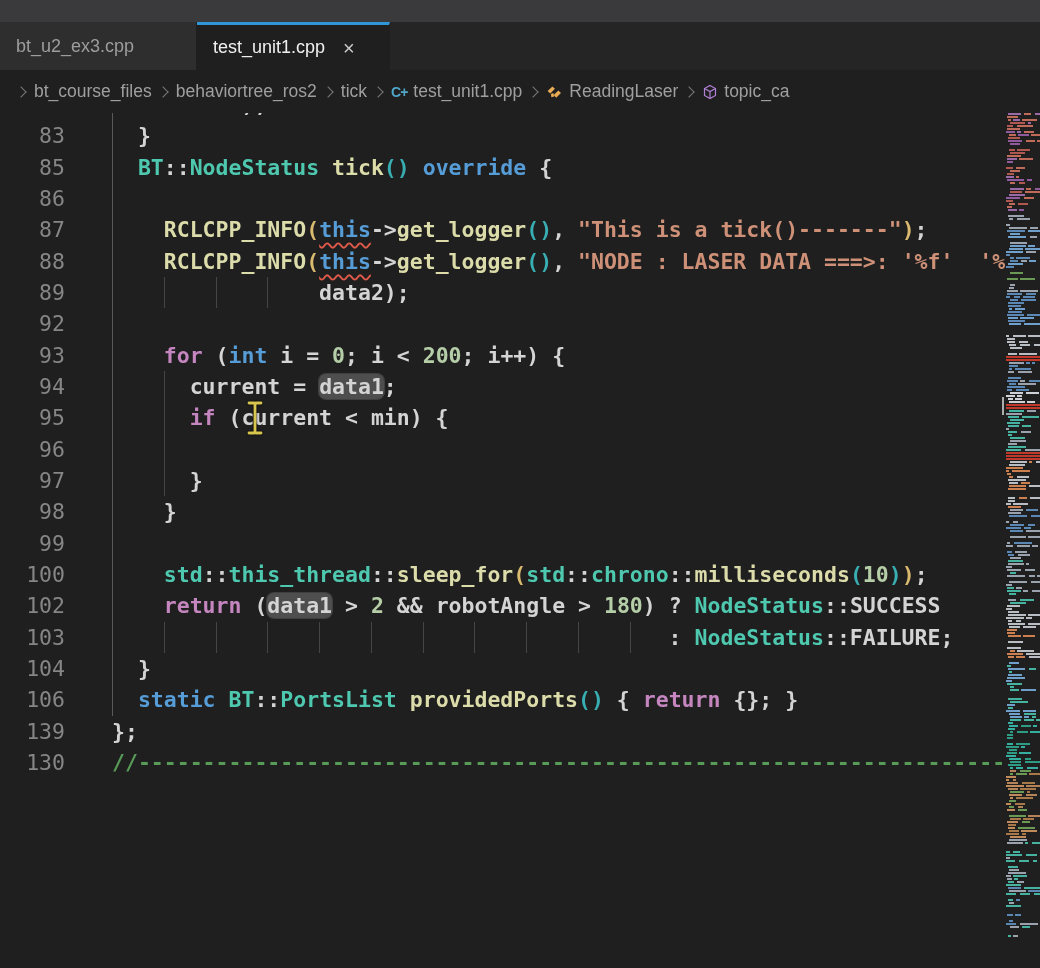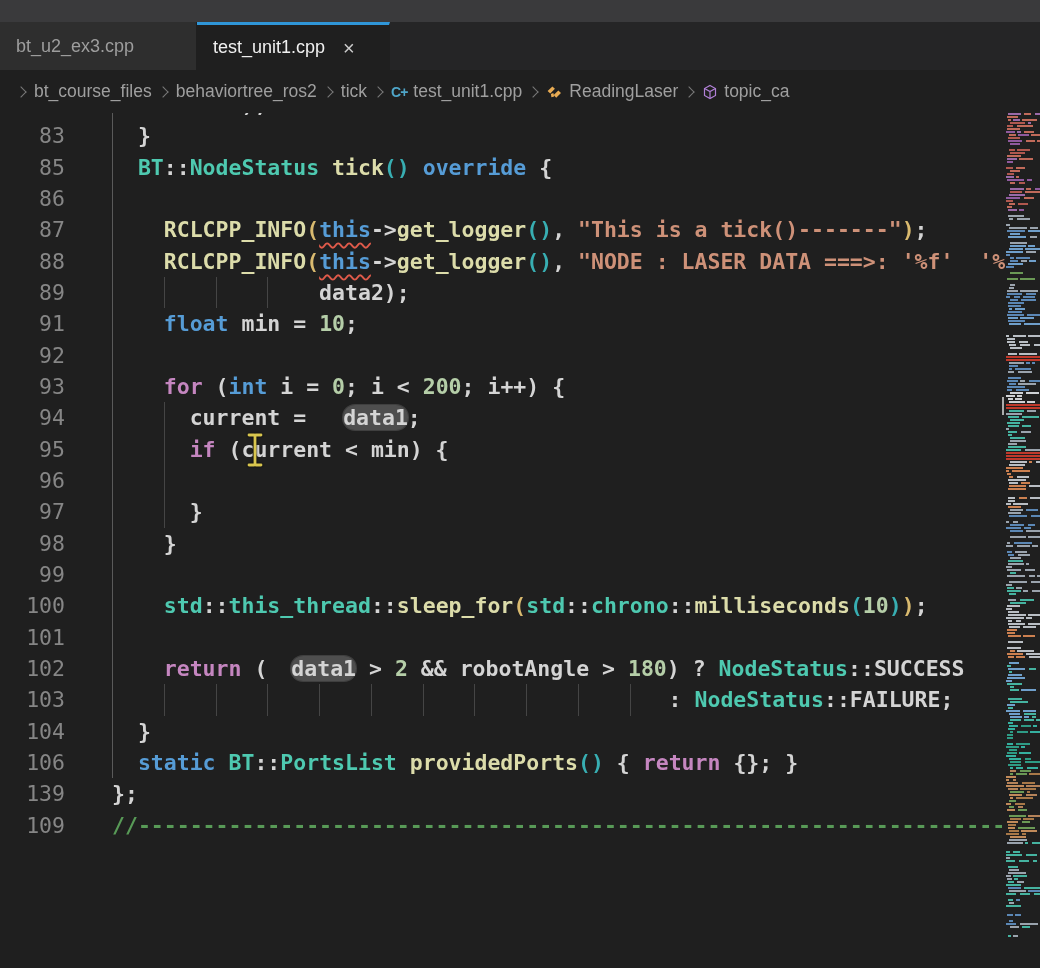--- a/index.html
+++ b/index.html
@@ -44,22 +44,22 @@
   .fn  { color:#dcdcaa; }
   .str { color:#ce9178; }
   .num { color:#b5cea8; }
   .cmt { color:#589a57; }
   .pun { color:#d4d4d4; }
   .br1 { color:#d9ba6f; }
   .br2 { color:#38aeb2; }
   .sq  { text-decoration-line:underline; text-decoration-style:wavy;
          text-decoration-color:#e05a4a; text-decoration-thickness:1.5px;
          text-underline-offset:5px; }
-  .hlt { color:#d4d4d4; background:rgba(135,135,135,0.45); border-radius:12px;
-         box-shadow:0 0 0 1px rgba(160,160,160,0.25);margin-left:24px; }
+  .hlt { color:#d4d4d4; background:rgba(135,135,135,0.45); border-radius:7px;
+         box-shadow:0 0 0 1px rgba(160,160,160,0.25); }
 
   .ibeam { position:absolute; top:-3px; z-index:4;
            filter:drop-shadow(0 0 1px rgba(0,0,0,0.9)); }
 
   .minimap { position:absolute; top:43px; right:0; width:34px; height:855px;
              background:#1f1f1f; z-index:6; overflow:hidden; }
   .mm-dash { position:absolute; left:1002px; top:327px; width:2px; height:18px;
              background:rgba(220,220,220,0.75); z-index:7; }
 </style>
 </head>
@@ -114,41 +114,39 @@
 
 <div class="editor">
   <div class="code" id="code">
       <div class="cline"><span class="ln">82</span><span class="guide g0" style="left:calc(112px + 0ch)"></span><span class="ct"><span class="sp">      </span><span class="str">"%f"</span><span class="pun">);</span></span></div>
       <div class="cline"><span class="ln">83</span><span class="guide g0" style="left:calc(112px + 0ch)"></span><span class="ct"><span class="sp">  </span><span class="pun">}</span></span></div>
       <div class="cline"><span class="ln">85</span><span class="guide g0" style="left:calc(112px + 0ch)"></span><span class="ct"><span class="sp">  </span><span class="typ">BT</span><span class="pun">::</span><span class="typ">NodeStatus</span><span class="sp"> </span><span class="fn">tick</span><span class="br2">()</span><span class="sp"> </span><span class="kw">override</span><span class="sp"> </span><span class="pun">{</span></span></div>
       <div class="cline"><span class="ln">86</span><span class="guide g0" style="left:calc(112px + 0ch)"></span><span class="ct"></span></div>
       <div class="cline"><span class="ln">87</span><span class="guide g0" style="left:calc(112px + 0ch)"></span><span class="ct"><span class="sp">    </span><span class="fn">RCLCPP_INFO</span><span class="br1">(</span><span class="kw sq">this</span><span class="pun">-&gt;</span><span class="fn">get_logger</span><span class="br2">()</span><span class="pun">, </span><span class="str">"This is a tick()-------"</span><span class="br1">)</span><span class="pun">;</span></span></div>
       <div class="cline"><span class="ln">88</span><span class="guide g0" style="left:calc(112px + 0ch)"></span><span class="ct"><span class="sp">    </span><span class="fn">RCLCPP_INFO</span><span class="br1">(</span><span class="kw sq">this</span><span class="pun">-&gt;</span><span class="fn">get_logger</span><span class="br2">()</span><span class="pun">, </span><span class="str">"NODE : LASER DATA ===&gt;: '%f'  '%f'</span></span></div>
       <div class="cline"><span class="ln">89</span><span class="guide g0" style="left:calc(112px + 0ch)"></span><span class="guide" style="left:calc(112px + 4ch)"></span><span class="guide" style="left:calc(112px + 8ch)"></span><span class="guide" style="left:calc(112px + 12ch)"></span><span class="ct"><span class="sp">                </span><span class="pun">data2);</span></span></div>
-      <div class="cline"><span class="ln">91</span><span class="guide g0" style="left:calc(112px + 0ch)"></span><span class="ct"><span class="sp">    </span><span class="kw">float</span><span class="sp"> </span><span class="pun">min = </span><span class="num">10</span><span class="pun">;</span></span></div>
       <div class="cline"><span class="ln">92</span><span class="guide g0" style="left:calc(112px + 0ch)"></span></div>
       <div class="cline"><span class="ln">93</span><span class="guide g0" style="left:calc(112px + 0ch)"></span><span class="ct"><span class="sp">    </span><span class="ctl">for</span><span class="pun"> (</span><span class="kw">int</span><span class="pun"> i = </span><span class="num">0</span><span class="pun">; i &lt; </span><span class="num">200</span><span class="pun">; i++) {</span></span></div>
       <div class="cline"><span class="ln">94</span><span class="guide g0" style="left:calc(112px + 0ch)"></span><span class="guide" style="left:calc(112px + 4ch)"></span><span class="ct"><span class="sp">      </span><span class="pun">current = </span><span class="hlt">data1</span><span class="pun">;</span></span></div>
       <div class="cline"><span class="ln">95</span><span class="guide g0" style="left:calc(112px + 0ch)"></span><span class="guide" style="left:calc(112px + 4ch)"></span><span class="ct"><span class="sp">      </span><span class="ctl">if</span><span class="pun"> (current &lt; min) {</span></span><svg class="ibeam" width="20" height="38" viewBox="0 0 20 38" style="left:calc(112px + 10.3ch)">
           <g stroke="#d9c64e" stroke-width="2.8" fill="none" stroke-linecap="round">
             <path d="M4 4h5.2M10.8 4H16M10 4.5v29M4 34h5.2M10.8 34H16"></path>
           </g>
         </svg></div>
       <div class="cline"><span class="ln">96</span><span class="guide g0" style="left:calc(112px + 0ch)"></span><span class="guide" style="left:calc(112px + 4ch)"></span><span class="ct"><span class="sp">        </span></span></div>
       <div class="cline"><span class="ln">97</span><span class="guide g0" style="left:calc(112px + 0ch)"></span><span class="guide" style="left:calc(112px + 4ch)"></span><span class="ct"><span class="sp">      </span><span class="pun">}</span></span></div>
       <div class="cline"><span class="ln">98</span><span class="guide g0" style="left:calc(112px + 0ch)"></span><span class="ct"><span class="sp">    </span><span class="pun">}</span></span></div>
       <div class="cline"><span class="ln">99</span><span class="guide g0" style="left:calc(112px + 0ch)"></span><span class="ct"></span></div>
       <div class="cline"><span class="ln">100</span><span class="guide g0" style="left:calc(112px + 0ch)"></span><span class="ct"><span class="sp">    </span><span class="typ">std</span><span class="pun">::</span><span class="typ">this_thread</span><span class="pun">::</span><span class="fn">sleep_for</span><span class="br1">(</span><span class="typ">std</span><span class="pun">::</span><span class="typ">chrono</span><span class="pun">::</span><span class="fn">milliseconds</span><span class="br2">(</span><span class="num">10</span><span class="br2">)</span><span class="br1">)</span><span class="pun">;</span></span></div>
-      <div class="cline"><span class="ln">101</span><span class="guide g0" style="left:calc(112px + 0ch)"></span><span class="ct"></span></div>
       <div class="cline"><span class="ln">102</span><span class="guide g0" style="left:calc(112px + 0ch)"></span><span class="ct"><span class="sp">    </span><span class="ctl">return</span><span class="pun"> (</span><span class="hlt">data1</span><span class="pun"> &gt; </span><span class="num">2</span><span class="pun"> &amp;&amp; robotAngle &gt; </span><span class="num">180</span><span class="pun">) ? </span><span class="typ">NodeStatus</span><span class="pun">::SUCCESS</span></span></div>
       <div class="cline"><span class="ln">103</span><span class="guide g0" style="left:calc(112px + 0ch)"></span><span class="guide" style="left:calc(112px + 4ch)"></span><span class="guide" style="left:calc(112px + 8ch)"></span><span class="guide" style="left:calc(112px + 12ch)"></span><span class="guide" style="left:calc(112px + 16ch)"></span><span class="guide" style="left:calc(112px + 20ch)"></span><span class="guide" style="left:calc(112px + 24ch)"></span><span class="guide" style="left:calc(112px + 28ch)"></span><span class="guide" style="left:calc(112px + 32ch)"></span><span class="guide" style="left:calc(112px + 36ch)"></span><span class="guide" style="left:calc(112px + 40ch)"></span><span class="ct"><span class="sp">                                           </span><span class="pun">: </span><span class="typ">NodeStatus</span><span class="pun">::FAILURE;</span></span></div>
       <div class="cline"><span class="ln">104</span><span class="guide g0" style="left:calc(112px + 0ch)"></span><span class="ct"><span class="sp">  </span><span class="pun">}</span></span></div>
       <div class="cline"><span class="ln">106</span><span class="guide g0" style="left:calc(112px + 0ch)"></span><span class="ct"><span class="sp">  </span><span class="kw">static</span><span class="sp"> </span><span class="typ">BT</span><span class="pun">::</span><span class="typ">PortsList</span><span class="sp"> </span><span class="fn">providedPorts</span><span class="br2">()</span><span class="pun"> { </span><span class="ctl">return</span><span class="pun"> {}; }</span></span></div>
       <div class="cline"><span class="ln">139</span><span class="ct"><span class="pun">};</span></span></div>
-      <div class="cline"><span class="ln">109</span><span class="ct"><span class="cmt">//------------------------------------------------------------------------------</span></span></div>
+      <div class="cline"><span class="ln">130</span><span class="ct"><span class="cmt">//------------------------------------------------------------------------------</span></span></div>
     </div>
   <div class="minimap" id="mm">
       <div style="position:absolute;top:0px;left:2px;width:13px;height:2px;background:#9a6aa8"></div>
       <div style="position:absolute;top:0px;left:18px;width:7px;height:2px;background:#c06a5a"></div>
       <div style="position:absolute;top:0px;left:29px;width:5px;height:2px;background:#9a6aa8"></div>
       <div style="position:absolute;top:3px;left:1px;width:11px;height:2px;background:#c06a5a"></div>
       <div style="position:absolute;top:6px;left:2px;width:3px;height:2px;background:#c06a5a"></div>
       <div style="position:absolute;top:6px;left:7px;width:7px;height:2px;background:#9a6aa8"></div>
       <div style="position:absolute;top:6px;left:16px;width:15px;height:2px;background:#c06a5a"></div>
       <div style="position:absolute;top:9px;left:4px;width:15px;height:2px;background:#b0584f"></div>

